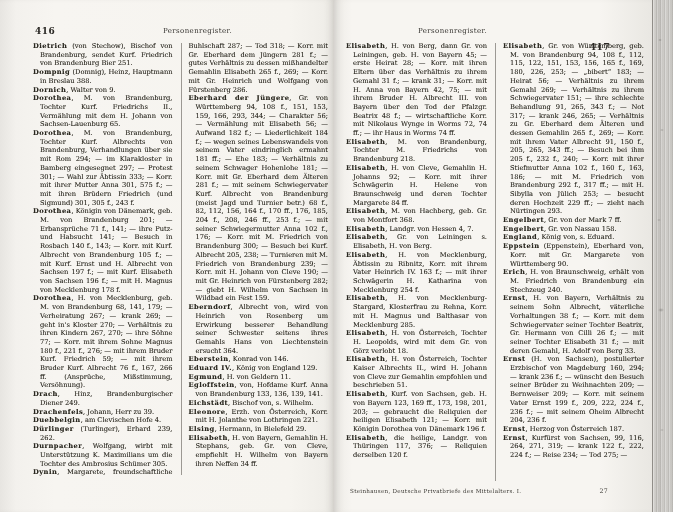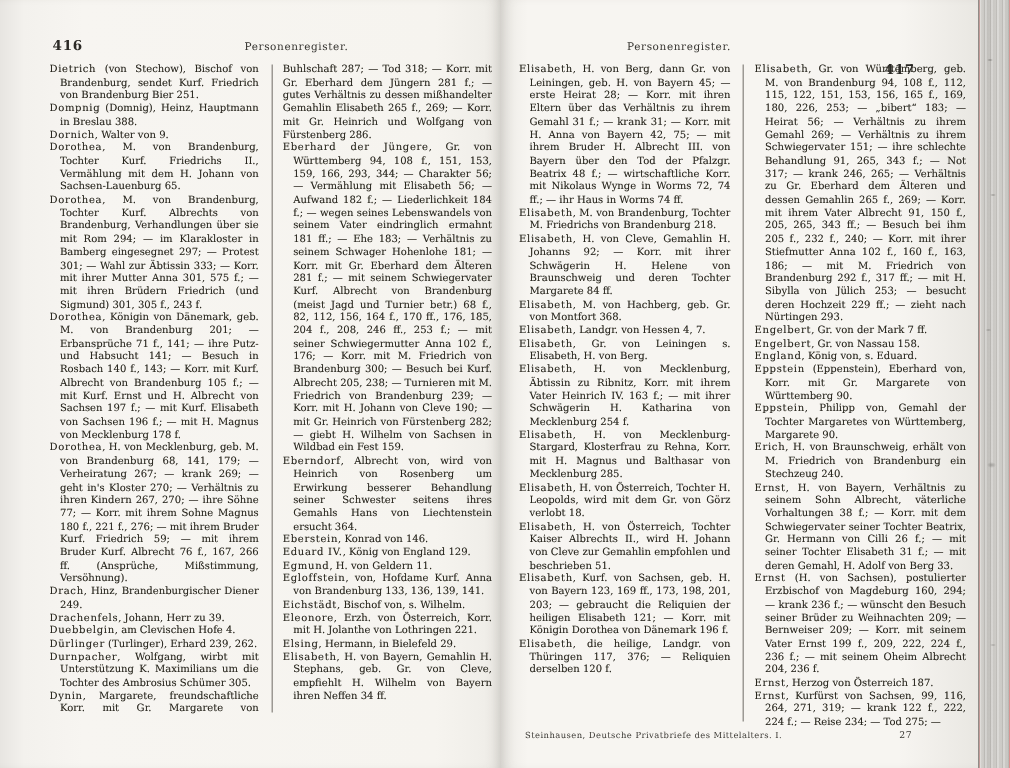--- a/index.html
+++ b/index.html
@@ -4,21 +4,21 @@
 <style>
   html,body{margin:0;padding:0;}
   body{
     width:673px;height:512px;overflow:hidden;
     background:#c9c7c3;
     font-family:"DejaVu Serif", serif;
     -webkit-font-smoothing:antialiased;
   }
   .spread{
     position:relative;width:673px;height:512px;display:flex;
-    background:#ef4444;
+    background:#0c4a6e;
   }
   .page{
     position:relative;box-sizing:border-box;color:#262420;
   }
   .page-left{
     width:334px;height:512px;
     padding:26px 6px 0 33px;
     background:linear-gradient(90deg,#e7e5e1 0px,#f3f1ed 16px,#f7f5f1 55px,#f6f4ef 290px,#eeece7 334px);
     box-shadow:inset -7px 0 9px -6px rgba(60,55,48,.25);
   }
@@ -38,21 +38,21 @@
   .running-right{left:72px;}
   .cols{display:flex;}
   .col{width:141px;overflow:hidden;font-size:6.7px;line-height:8.7px;text-align:justify;color:#29271f;text-shadow:0 0 .3px rgba(40,36,30,.35);}
   .col-h436{height:436px;}
   .col-h442{height:442px;}
   .colrule{width:1px;margin:1px 7px 0 8px;background:#7d7a74;opacity:.75;}
   .colrule-h436{height:432px;}
   .colrule-h442{height:438px;}
   .entry{margin:0;padding-left:7px;text-indent:-7px;}
   .entry.cont{padding-left:0;text-indent:0;}
-  .head{font-weight:normal;letter-spacing:.45px;}
+  .head{font-weight:bold;letter-spacing:.45px;}
   .pagefoot{
     display:flex;align-items:baseline;margin-top:3px;
     font-size:5.6px;color:#3a3833;letter-spacing:.3px;
   }
   .foot-author{padding-left:4px;}
   .foot-sig{margin-left:auto;padding-right:36px;font-size:6.2px;}
   .book-edge{
     position:relative;width:21px;height:512px;
     background:linear-gradient(90deg,#d7d5d1 0,#c2c0bc 5px,#cfcdc9 12px,#c6c4c0 21px);
     border-left:1px solid #908d88;box-sizing:border-box;
@@ -138,21 +138,20 @@
           <p class="entry"><span class="head">Elisabeth</span><span>, die heilige, Landgr. von Thüringen 117, 376; — Reliquien derselben 120 f.</span></p>
         </div>
       <div class="colrule colrule-h442"></div>
       <div class="col col-h442">
 
       <p class="entry"><span class="head">Elisabeth</span><span>, Gr. von Württemberg, geb. M. von Brandenburg 94, 108 f., 112, 115, 122, 151, 153, 156, 165 f., 169, 180, 226, 253; — „bibert“ 183; — Heirat 56; — Verhältnis zu ihrem Gemahl 269; — Verhältnis zu ihrem Schwiegervater 151; — ihre schlechte Behandlung 91, 265, 343 f.; — Not 317; — krank 246, 265; — Verhältnis zu Gr. Eberhard dem Älteren und dessen Gemahlin 265 f., 269; — Korr. mit ihrem Vater Albrecht 91, 150 f., 205, 265, 343 ff.; — Besuch bei ihm 205 f., 232 f., 240; — Korr. mit ihrer Stiefmutter Anna 102 f., 160 f., 163, 186; — mit M. Friedrich von Brandenburg 292 f., 317 ff.; — mit H. Sibylla von Jülich 253; — besucht deren Hochzeit 229 ff.; — zieht nach Nürtingen 293.</span></p>
           <p class="entry"><span class="head">Engelbert</span><span>, Gr. von der Mark 7 ff.</span></p>
           <p class="entry"><span class="head">Engelbert</span><span>, Gr. von Nassau 158.</span></p>
           <p class="entry"><span class="head">England</span><span>, König von, s. Eduard.</span></p>
           <p class="entry"><span class="head">Eppstein</span><span> (Eppenstein), Eberhard von, Korr. mit Gr. Margarete von Württemberg 90.</span></p>
-          <p class="entry"><span class="head">Eppstein</span><span>, Philipp von, Gemahl der Tochter Margaretes von Württemberg, Margarete 90.</span></p>
           <p class="entry"><span class="head">Erich</span><span>, H. von Braunschweig, erhält von M. Friedrich von Brandenburg ein Stechzeug 240.</span></p>
           <p class="entry"><span class="head">Ernst</span><span>, H. von Bayern, Verhältnis zu seinem Sohn Albrecht, väterliche Vorhaltungen 38 f.; — Korr. mit dem Schwiegervater seiner Tochter Beatrix, Gr. Hermann von Cilli 26 f.; — mit seiner Tochter Elisabeth 31 f.; — mit deren Gemahl, H. Adolf von Berg 33.</span></p>
           <p class="entry"><span class="head">Ernst</span><span> (H. von Sachsen), postulierter Erzbischof von Magdeburg 160, 294; — krank 236 f.; — wünscht den Besuch seiner Brüder zu Weihnachten 209; — Bernweiser 209; — Korr. mit seinem Vater Ernst 199 f., 209, 222, 224 f., 236 f.; — mit seinem Oheim Albrecht 204, 236 f.</span></p>
           <p class="entry"><span class="head">Ernst</span><span>, Herzog von Österreich 187.</span></p>
           <p class="entry"><span class="head">Ernst</span><span>, Kurfürst von Sachsen, 99, 116, 264, 271, 319; — krank 122 f., 222, 224 f.; — Reise 234; — Tod 275; —</span></p>
         </div>
     </div>
     <div class="pagefoot">
       <span class="foot-author">Steinhausen, Deutsche Privatbriefe des Mittelalters. I.</span>
       <span class="foot-sig">27</span>

